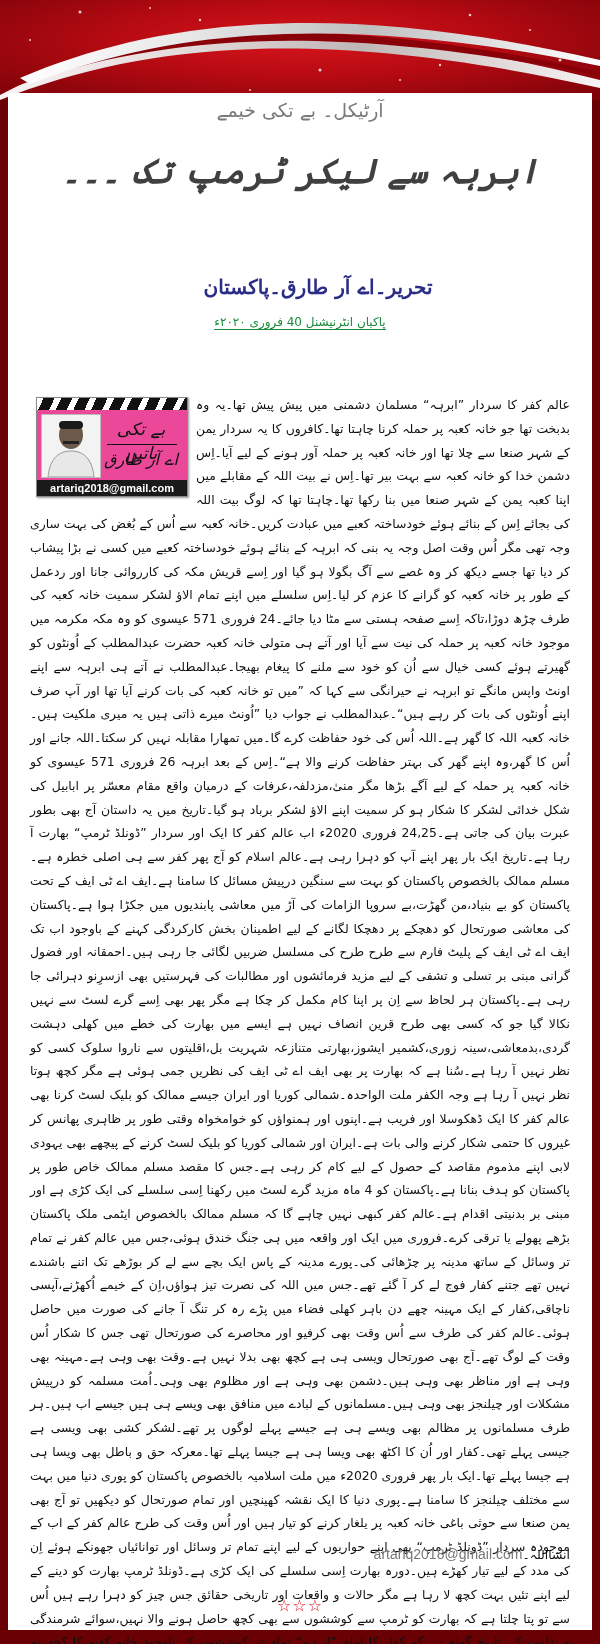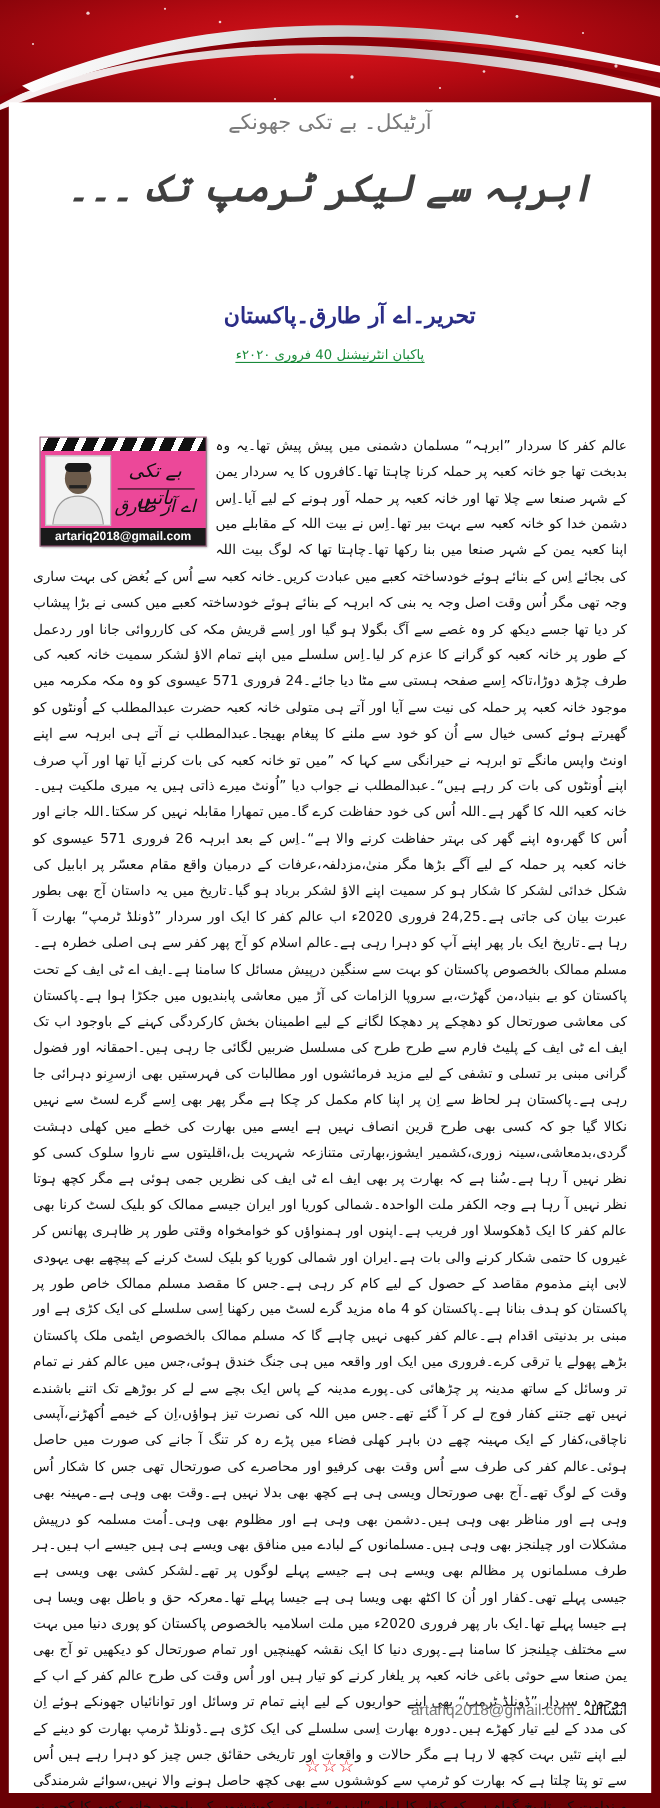--- a/index.html
+++ b/index.html
@@ -54,21 +54,21 @@
       <circle cx="530" cy="30" r="1"></circle>
         <circle cx="560" cy="60" r="1.5"></circle>
         <circle cx="30" cy="40" r="1"></circle>
       <circle cx="250" cy="90" r="1"></circle>
         <circle cx="440" cy="65" r="1.2"></circle>
     </g>
   </svg>
 </div>
 
 <div class="panel">
-  <div class="kicker">آرٹیکل۔ بے تکی جھونکے</div>
+  <div class="kicker">آرٹیکل۔ بے تکی خیمے</div>
   <div class="headline h1">ابرہہ سے لیکر ٹرمپ تک ۔۔۔</div>
   <div class="byline">تحریر۔اے آر طارق۔پاکستان</div>
   <div class="pubinfo"><span>پاکبان انٹرنیشنل 40 فروری ۲۰۲۰ء</span></div>
 
   <div class="body">
     <div class="colbox">
       <div class="stripes"></div>
       <div class="photo">
         <svg width="58" height="62" viewBox="0 0 58 62">
           <ellipse cx="29" cy="20" rx="12" ry="14" fill="#6b5a4a"></ellipse>

